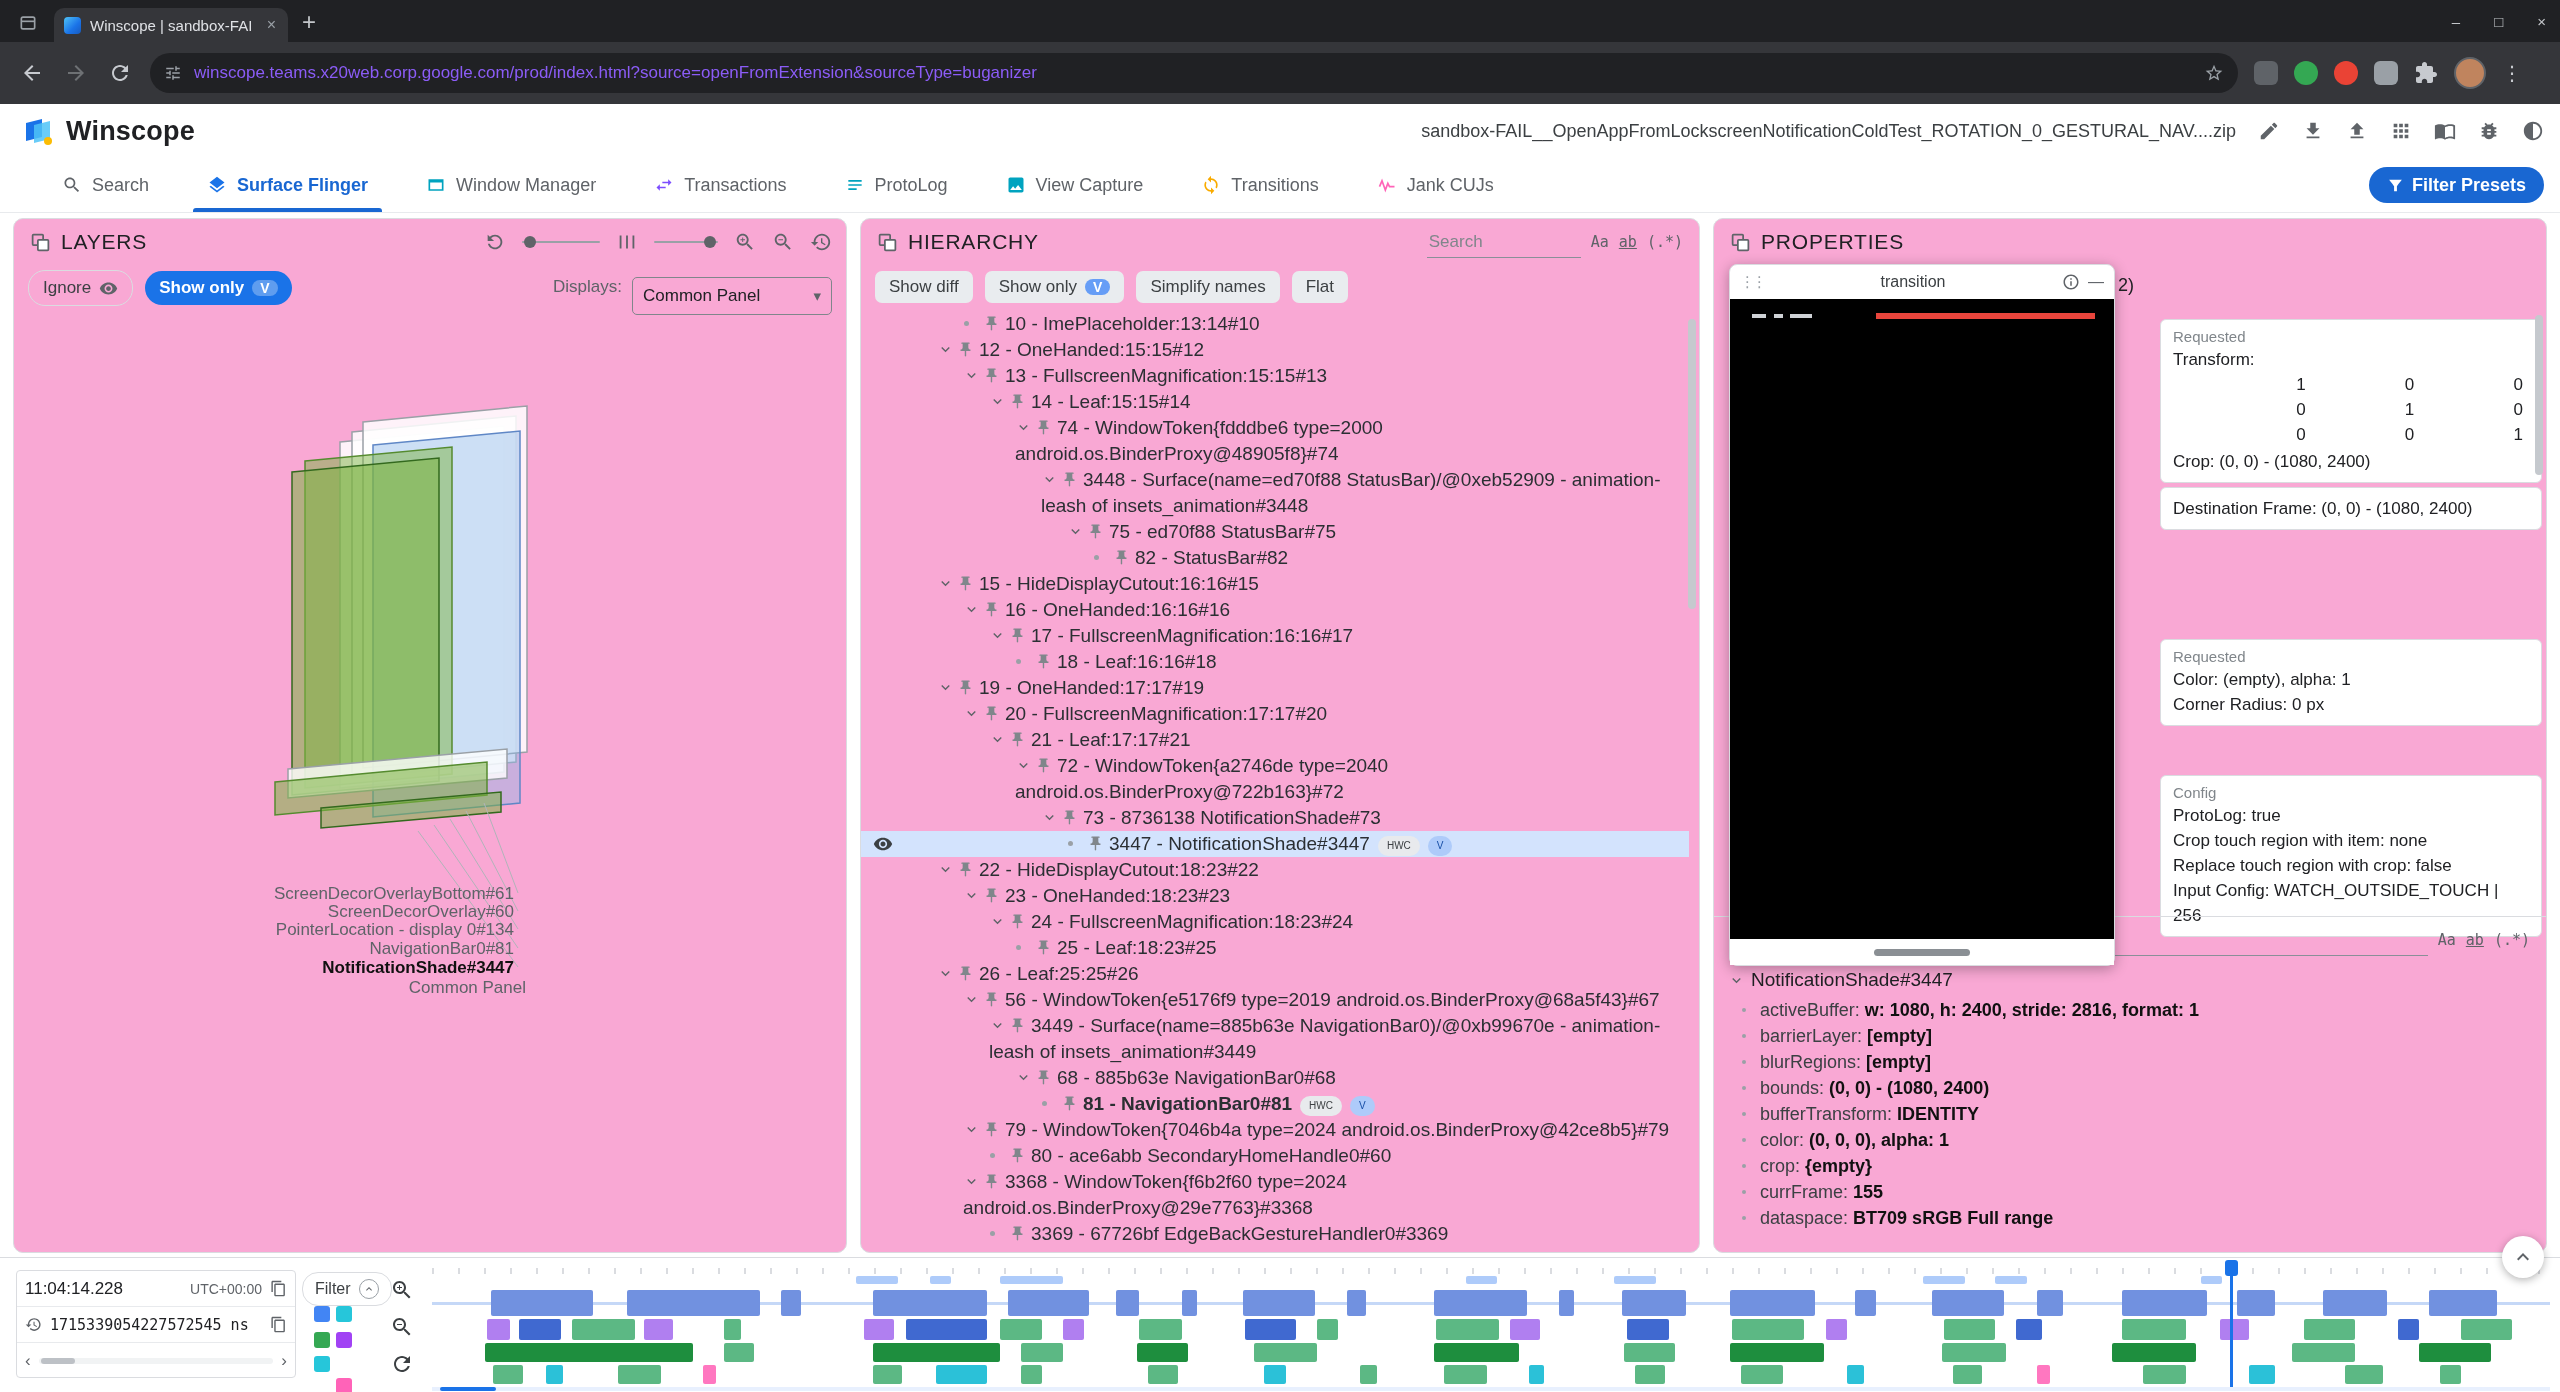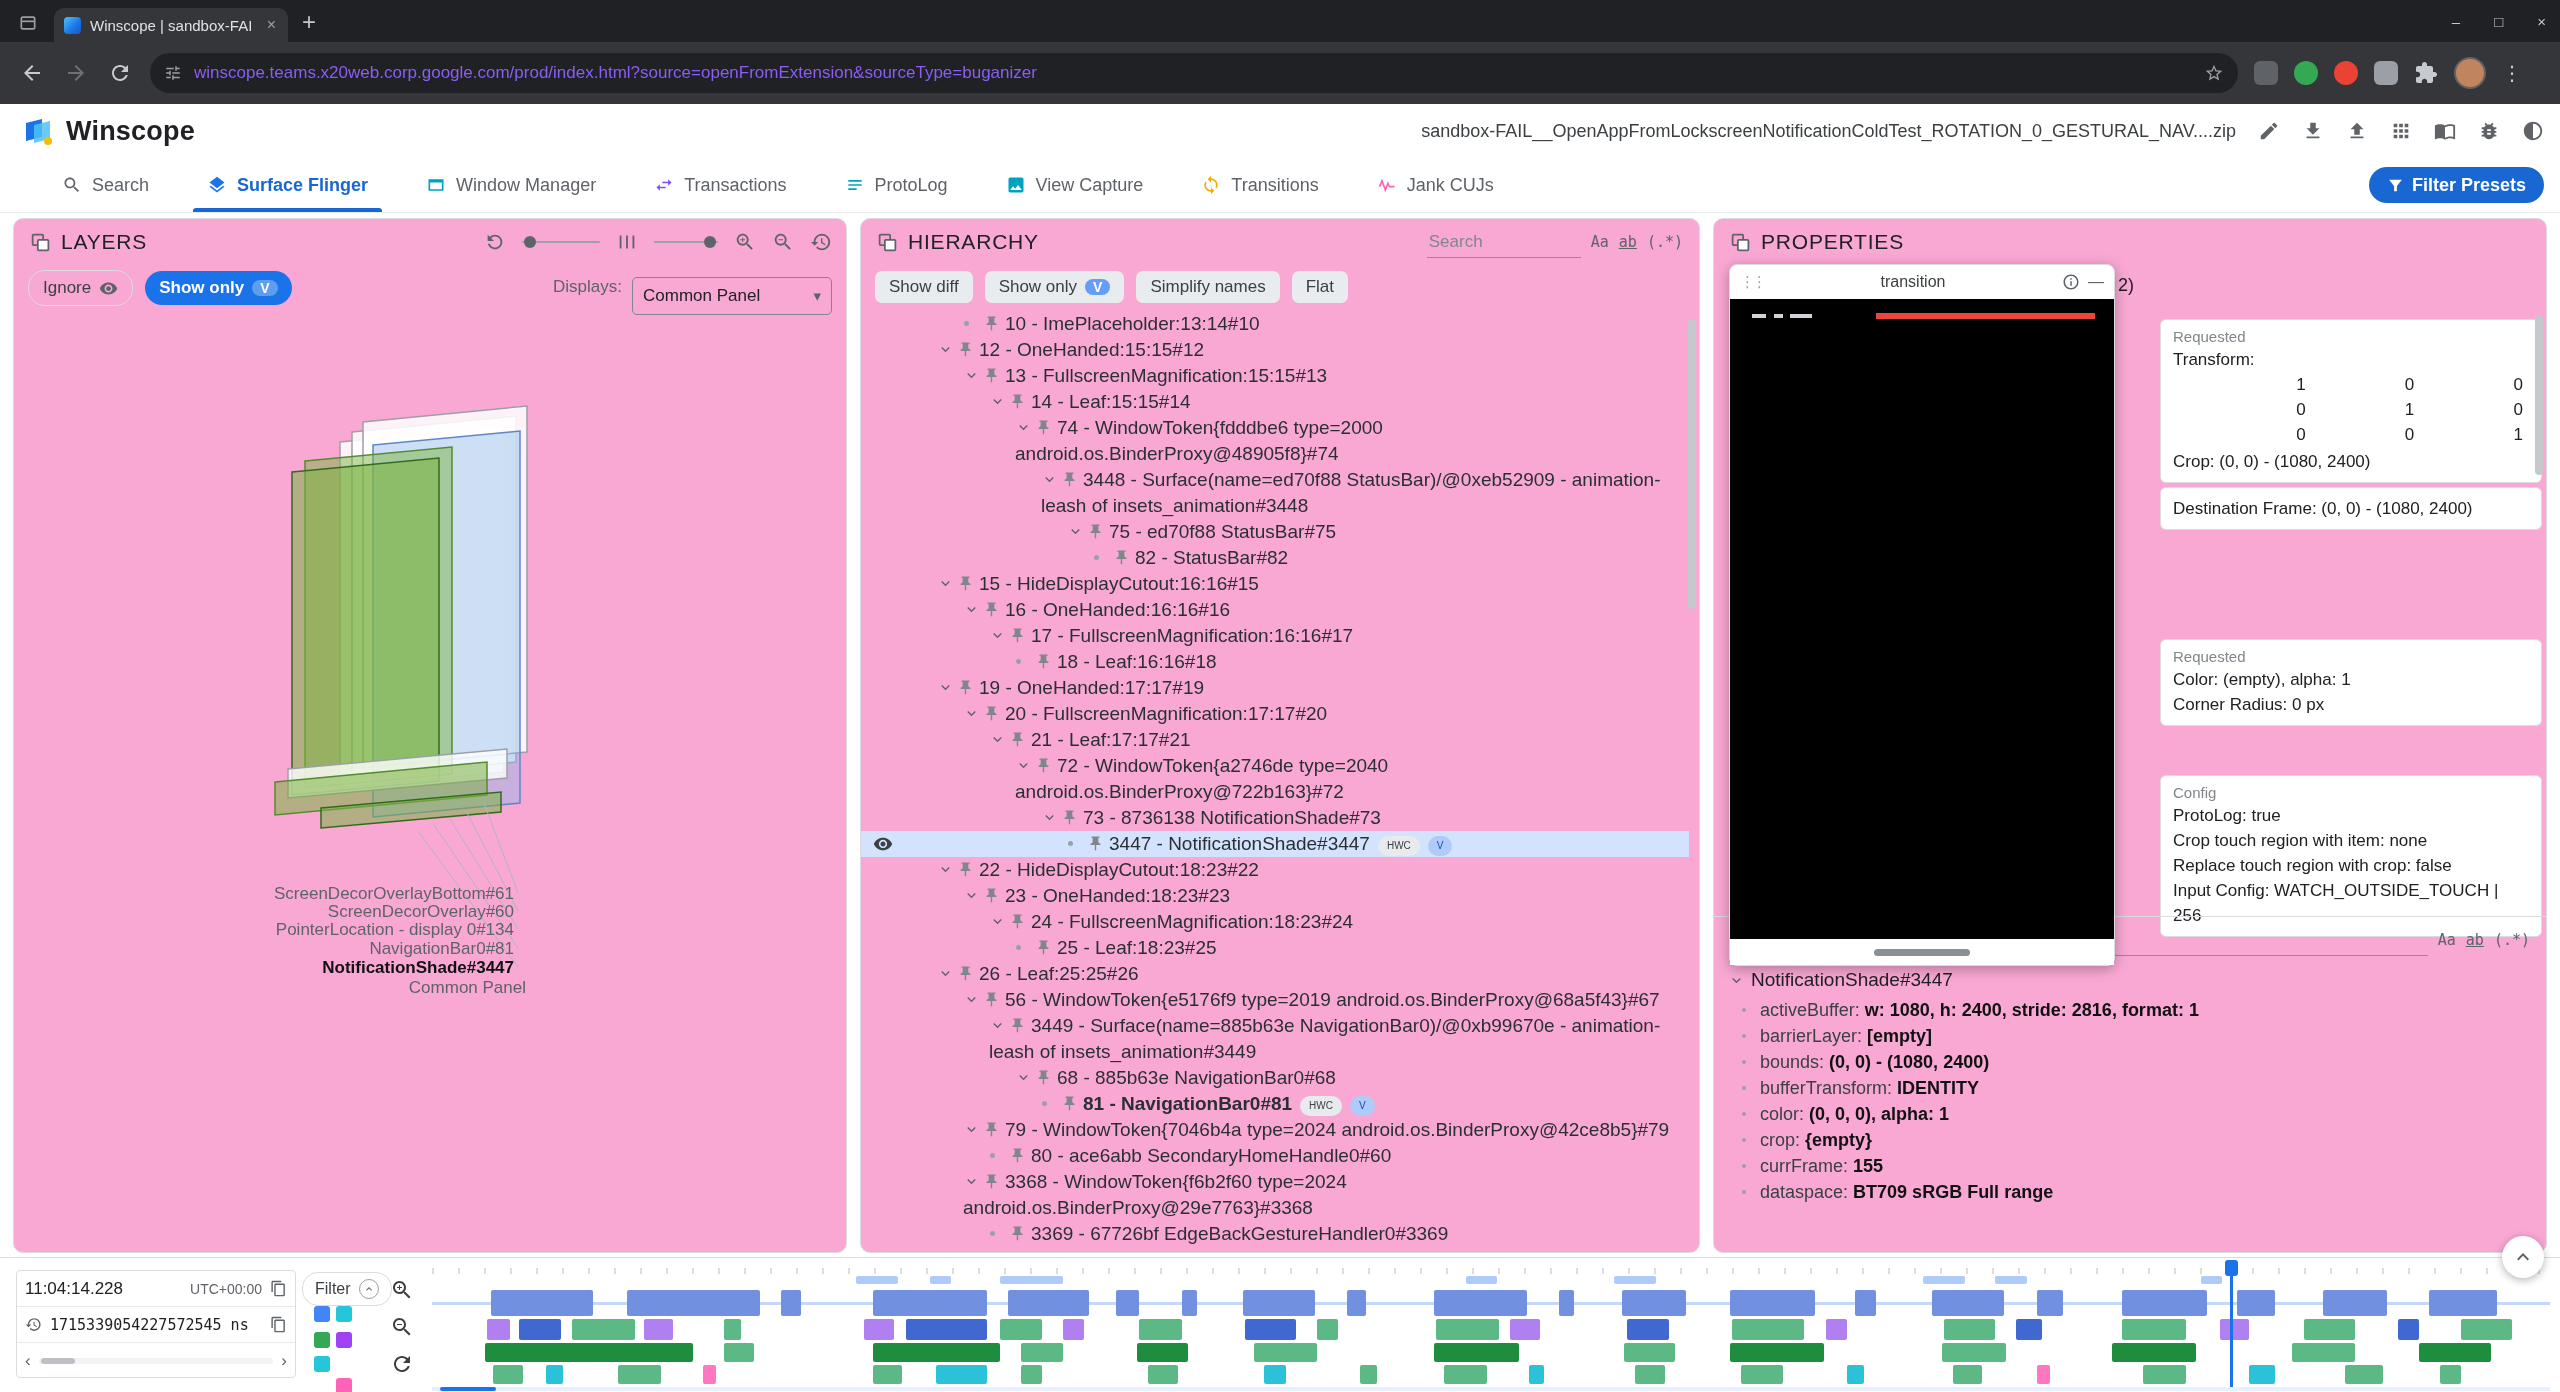--- a/index.html
+++ b/index.html
@@ -717,20 +717,21 @@
           <span class="ic tw">
               <svg viewBox="0 0 24 24" fill="currentColor">
                 <path d="M7.41 8.59L12 13.17l4.59-4.58L18 10l-6 6-6-6 1.41-1.41z"></path>
               </svg>
             </span>
           <span>NotificationShade#3447</span>
         </div>
         <div id="propList">
             <div class="prow"><span>activeBuffer:</span> <b>w: 1080, h: 2400, stride: 2816, format: 1</b></div>
             <div class="prow"><span>barrierLayer:</span> <b>[empty]</b></div>
+            <div class="prow"><span>blurRegions:</span> <b>[empty]</b></div>
             <div class="prow"><span>bounds:</span> <b>(0, 0) - (1080, 2400)</b></div>
             <div class="prow"><span>bufferTransform:</span> <b>IDENTITY</b></div>
             <div class="prow"><span>color:</span> <b>(0, 0, 0), alpha: 1</b></div>
             <div class="prow"><span>crop:</span> <b>{empty}</b></div>
             <div class="prow"><span>currFrame:</span> <b>155</b></div>
             <div class="prow"><span>dataspace:</span> <b>BT709 sRGB Full range</b></div>
           </div>
       </div>
       <div class="vscroll" style="right:3px;top:96px;height:160px"></div>
     </section>

